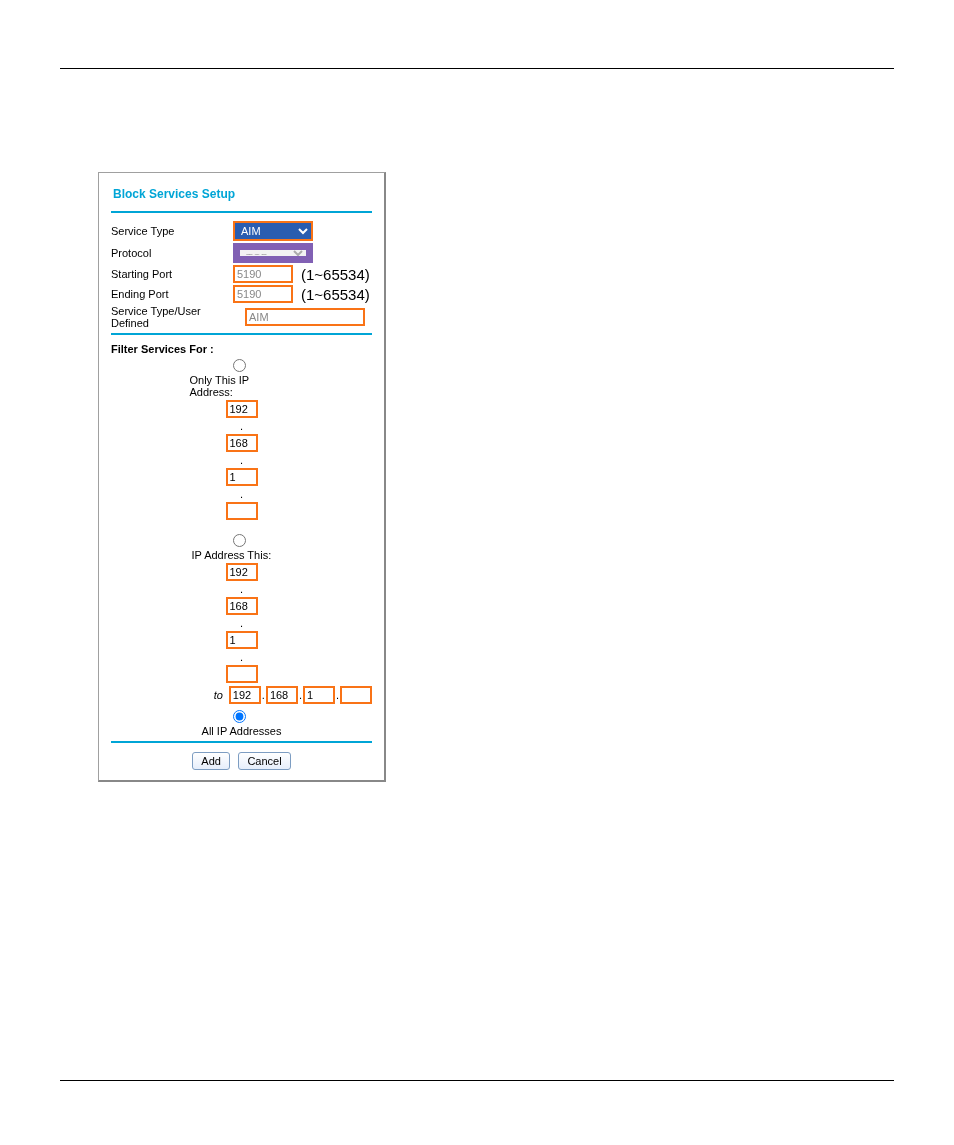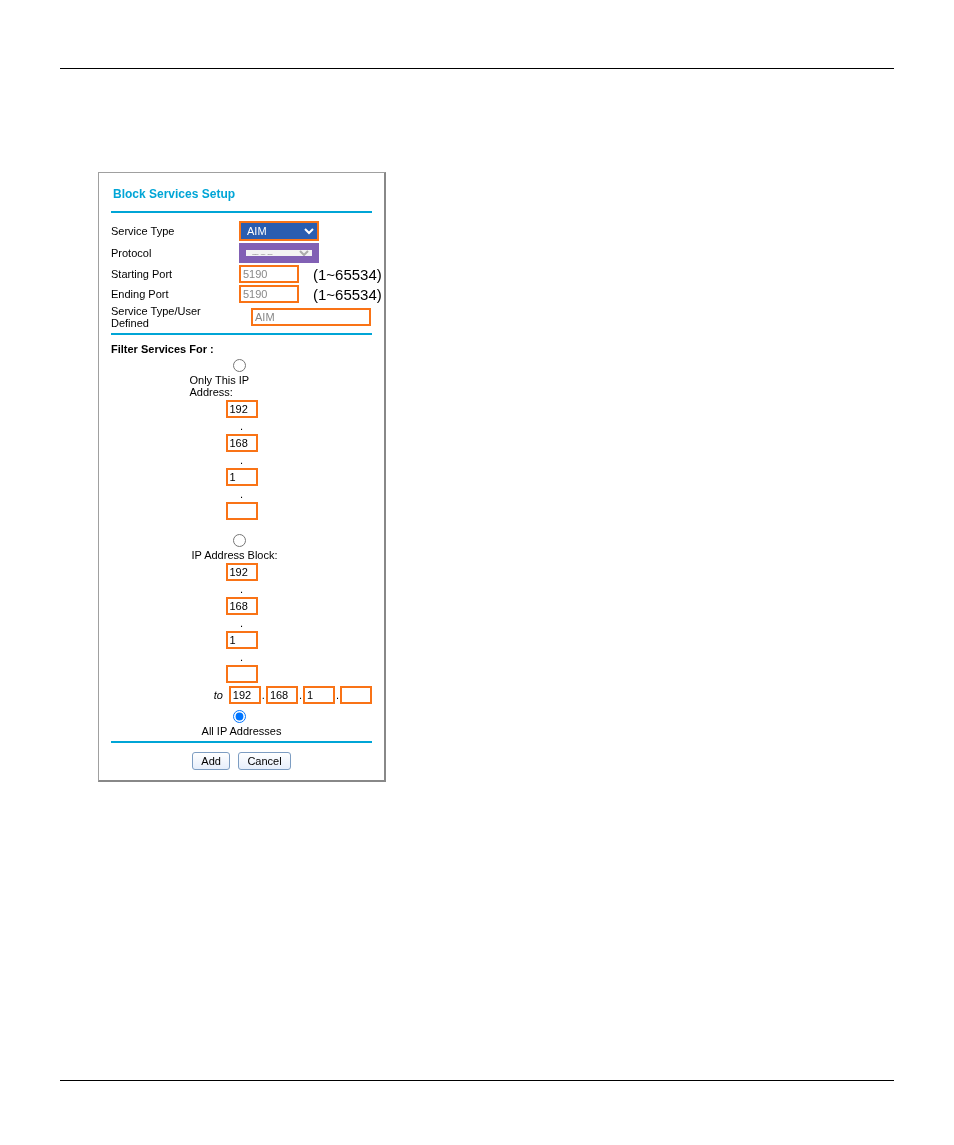--- a/index.html
+++ b/index.html
@@ -49,21 +49,21 @@
     border: none;
     border-top: 2px solid #00a5d6;
     margin: 4px 0 8px 0;
   }
 
   .row {
     display: flex;
     align-items: center;
     font-size: 11px;
     margin: 2px 0;
-    gap: 10px;
+    gap: 4px;
   }
   .row .lab {
     width: 118px;
     flex: 0 0 118px;
   }
   select, input[type=text] {
     font-size: 11px;
     box-sizing: border-box;
     border: 2px solid #f97316;
     background: #fff;
@@ -204,21 +204,21 @@
         <span class="dot">.</span>
       <input type="text" class="oct" value="1" style="">
         <span class="dot">.</span>
       <input type="text" class="oct" value="" style="">
     </div>
 
     <div style="height:8px"></div>
 
     <div class="radio-row">
       <input type="radio" name="flt" style="">
-      <span style="width:100px">IP Address Block:</span>
+      <span style="width:100px">IP Address This:</span>
       <input type="text" class="oct" value="192" style="">
         <span class="dot">.</span>
       <input type="text" class="oct" value="168" style="">
         <span class="dot">.</span>
       <input type="text" class="oct" value="1" style="">
         <span class="dot">.</span>
       <input type="text" class="oct" value="" style="">
     </div>
 
     <div class="to-row">

